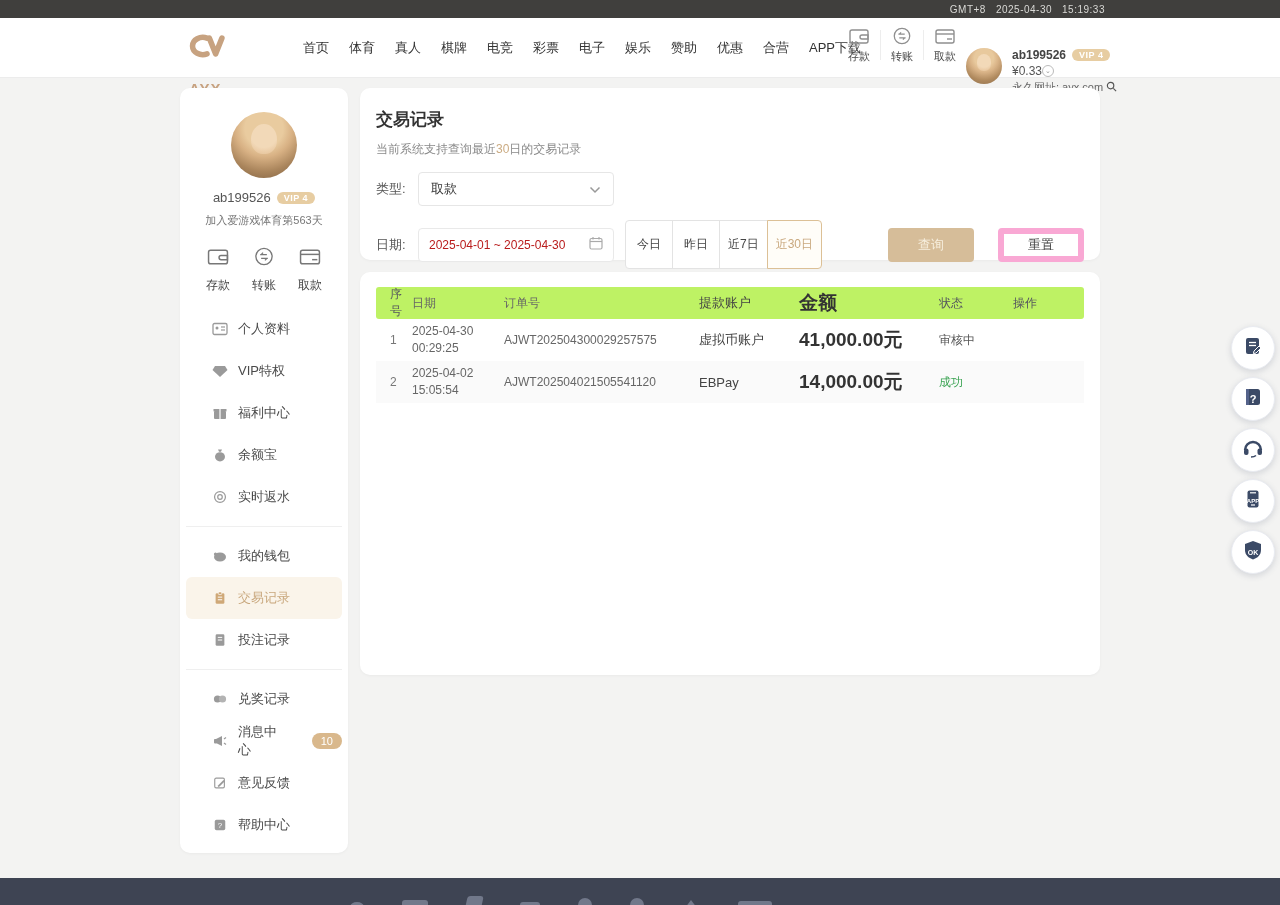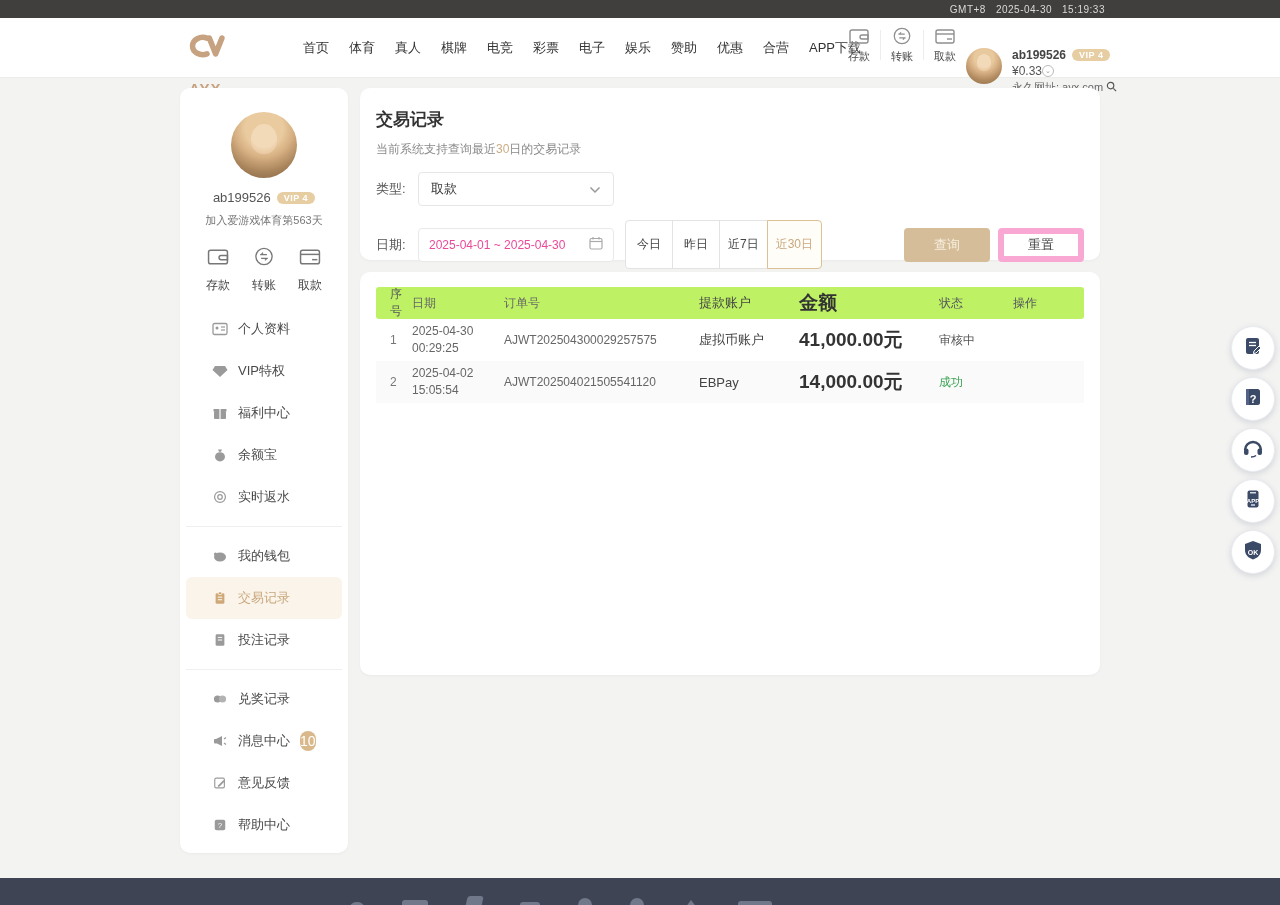--- a/index.html
+++ b/index.html
@@ -53,45 +53,45 @@
   .sb-quick-item { display:flex; flex-direction:column; align-items:center; gap:6px; cursor:pointer; }
   .sb-quick-label { font-size:12px; color:#444; }
   .menu { margin-top:14px; }
   .menu-item { height:42px; display:flex; align-items:center; gap:10px; padding:0 0 0 26px;
     margin:0 6px; border-radius:6px; cursor:pointer; }
   .menu-icon { width:16px; height:16px; display:flex; align-items:center; justify-content:center; }
   .menu-label { font-size:13px; color:#4a4a4a; }
   .menu-item.active { background:#faf4ea; }
   .menu-item.active .menu-label { color:#c9a87e; }
   .menu-div { height:1px; background:#efefef; margin:8px 6px; }
-  .msg-badge { background:#d9b88c; color:#fff; font-size:14px; border-radius:9px;
-    padding:2px 0; }
+  .msg-badge { margin-left:22px; background:#d9b88c; color:#fff; font-size:11px; border-radius:9px;
+    padding:2px 9px; }
 
   
   .card { position:absolute; background:#fff; border-radius:10px; box-shadow:0 1px 3px rgba(0,0,0,.04); }
   .card-filters { left:360px; top:88px; width:740px; height:172px; padding:20px 16px 0 16px; }
   .page-title { font-size:17px; font-weight:bold; color:#333; }
   .page-sub { font-size:12px; color:#8a8a8a; margin-top:10px; }
   .page-sub .hl { color:#cbab82; }
   .frow { display:flex; align-items:center; margin-top:14px; }
   .flabel { width:42px; font-size:13px; color:#555; }
   .fselect { width:196px; height:34px; border:1px solid #e6e6e6; border-radius:4px; background:#fff;
     display:flex; align-items:center; justify-content:space-between; padding:0 12px; cursor:pointer; }
   .fselect-val { font-size:13px; color:#333; }
   .fdate { width:196px; height:34px; border:1px solid #e9e9e9; border-radius:4px; background:#fff;
     display:flex; align-items:center; justify-content:space-between; padding:0 10px; cursor:pointer; }
-  .fdate-val { font-size:12px; color:#ec4899; }
+  .fdate-val { font-size:12px; color:#b91c1c; }
   .chips { display:flex; margin-left:11px; }
   .chip { min-width:48px; height:49px; border:1px solid #e3e3e3; background:#fff; display:flex;
     align-items:center; justify-content:center; font-size:12px; color:#444; margin-left:-1px;
     cursor:pointer; padding:0 8px; }
   .chip:first-child { margin-left:0; border-radius:4px 0 0 4px; }
   .chip:last-child { border-radius:0 4px 4px 0; }
   .chip.active { border-color:#dcc096; color:#c9a87e; background:#fffdf8; z-index:1; }
-  .fbtns { margin-left:auto; display:flex; gap:8px; }
+  .fbtns { margin-left:auto; display:flex; gap:24px; }
   .btn-query { width:86px; height:34px; border:none; border-radius:4px; background:#d6bd99;
     color:#f6eedd; font-size:13px; cursor:pointer; font-family:inherit; }
   .btn-reset { width:86px; height:34px; border:6px solid #f9a8d4; border-radius:4px; background:#fff;
     color:#444; font-size:13px; cursor:pointer; font-family:inherit; }
 
   .card-table { left:360px; top:272px; width:740px; height:403px; padding:15px 16px; }
   .thead { display:flex; align-items:center; height:32px; background:#bef264; border-radius:3px;
     font-size:12px; color:#54555e; }
   .trow { display:flex; align-items:center; height:42px; font-size:12px; }
   .trow.alt { background:#fafafa; }

